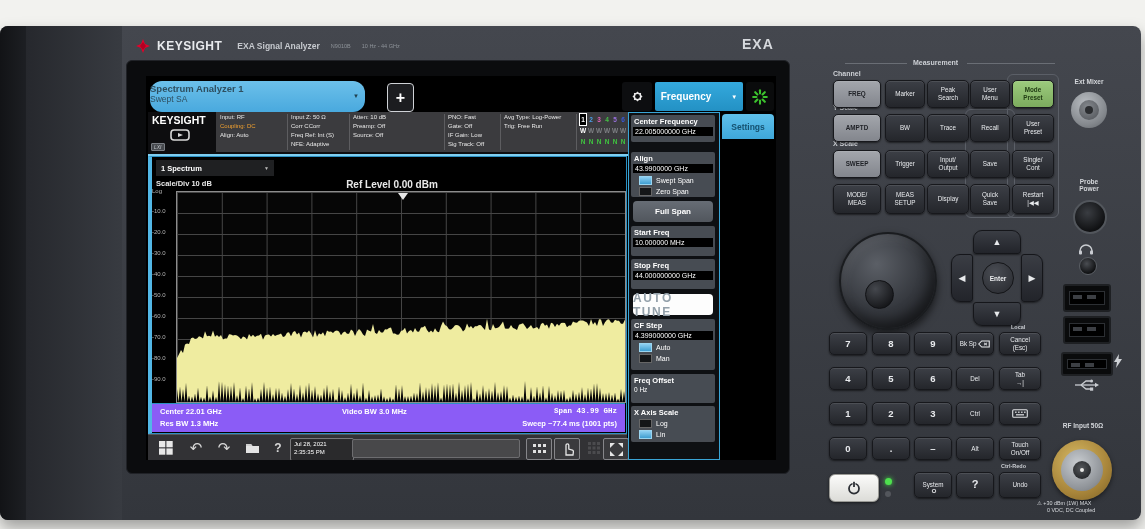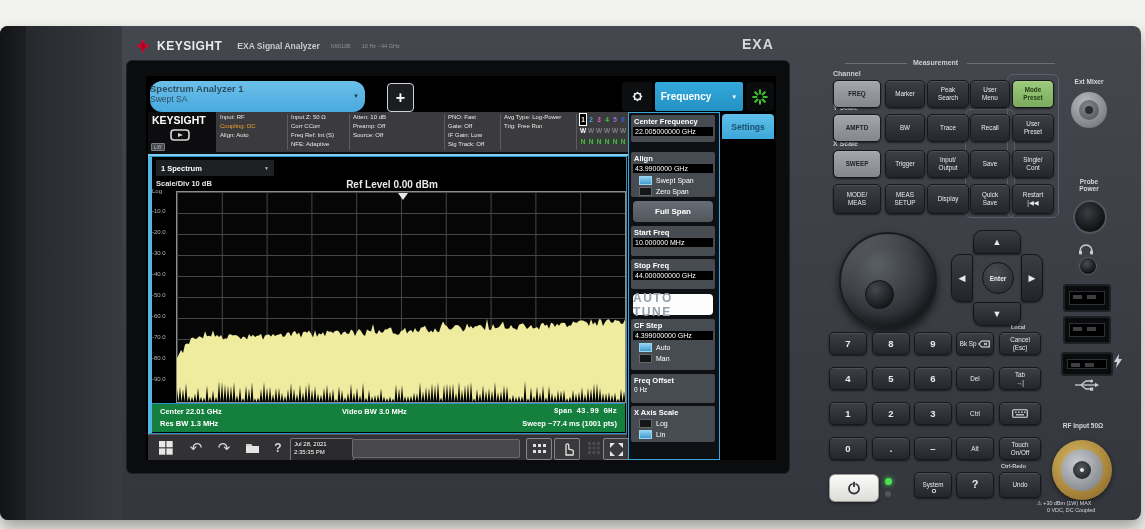--- a/index.html
+++ b/index.html
@@ -40,21 +40,21 @@
   
   #specwin{position:absolute;left:2px;top:80px;width:479px;height:278px;border:1px solid #2b90c2;border-left:4px solid #52b7e6;box-sizing:border-box;background:#000;}
   .sel-bar{position:absolute;left:4px;top:3px;width:108px;height:16px;background:#1f2022;color:#fff;font-size:7.5px;font-weight:bold;display:flex;align-items:center;padding:0 5px;justify-content:space-between;}
   .sel-bar .dd{font-size:5px;color:#bbb;}
   .scale-lbl{position:absolute;left:4px;top:22px;font-size:7.5px;font-weight:bold;color:#e8e8e8;}
   .ref-lbl{position:absolute;left:140px;top:22px;width:200px;text-align:center;font-size:10px;font-weight:bold;color:#e8e8e8;}
   #graph{position:absolute;left:24px;top:34px;width:448px;height:210px;border:1px solid #8c8c8c;box-sizing:content-box;background-image:linear-gradient(to right,#454545 1px,transparent 1px),linear-gradient(to bottom,#454545 1px,transparent 1px);background-size:44.8px 21px;background-color:#060606;}
   #graph svg{position:absolute;left:0;top:0;}
   .yl{position:absolute;left:0;width:22px;text-align:left;font-size:6px;color:#b5b5b5;}
   
-  #annot{position:absolute;left:0px;top:246px;width:473px;height:28px;border-top:1px solid #2b90c2;background:#15803d;color:#fff;font-size:7.5px;font-weight:bold;}
+  #annot{position:absolute;left:0px;top:246px;width:473px;height:28px;border-top:1px solid #2b90c2;background:#8b5cf6;color:#fff;font-size:7.5px;font-weight:bold;}
   #annot .a{position:absolute;white-space:nowrap;}
   
   #toolbar{position:absolute;left:2px;top:358px;width:479px;height:26px;background:#323235;border-top:1px solid #59595c;}
   #toolbar .tbn{position:absolute;top:3px;width:24px;height:20px;display:flex;align-items:center;justify-content:center;color:#d8d8d8;}
   .dtbox{position:absolute;left:142px;top:3px;width:56px;height:19px;background:#2a2a2c;border:1px solid #77777a;color:#fff;font-size:6px;line-height:8px;padding:1px 3px;border-radius:2px;}
   .statusbox{position:absolute;left:204px;top:4px;width:166px;height:17px;background:#48484a;border:1px solid #6d6d70;border-radius:2px;}
   .tbico{border:1px solid #86868a;border-radius:2px;background:#3a3a3d;}
   
   #rmenu{position:absolute;left:482px;top:36px;width:92px;height:348px;background:#0e1013;border:1px solid #3aa5d6;box-sizing:border-box;}
   .mi{position:absolute;left:2px;width:84px;background:#474c53;border-radius:2px;color:#fff;box-sizing:border-box;}

